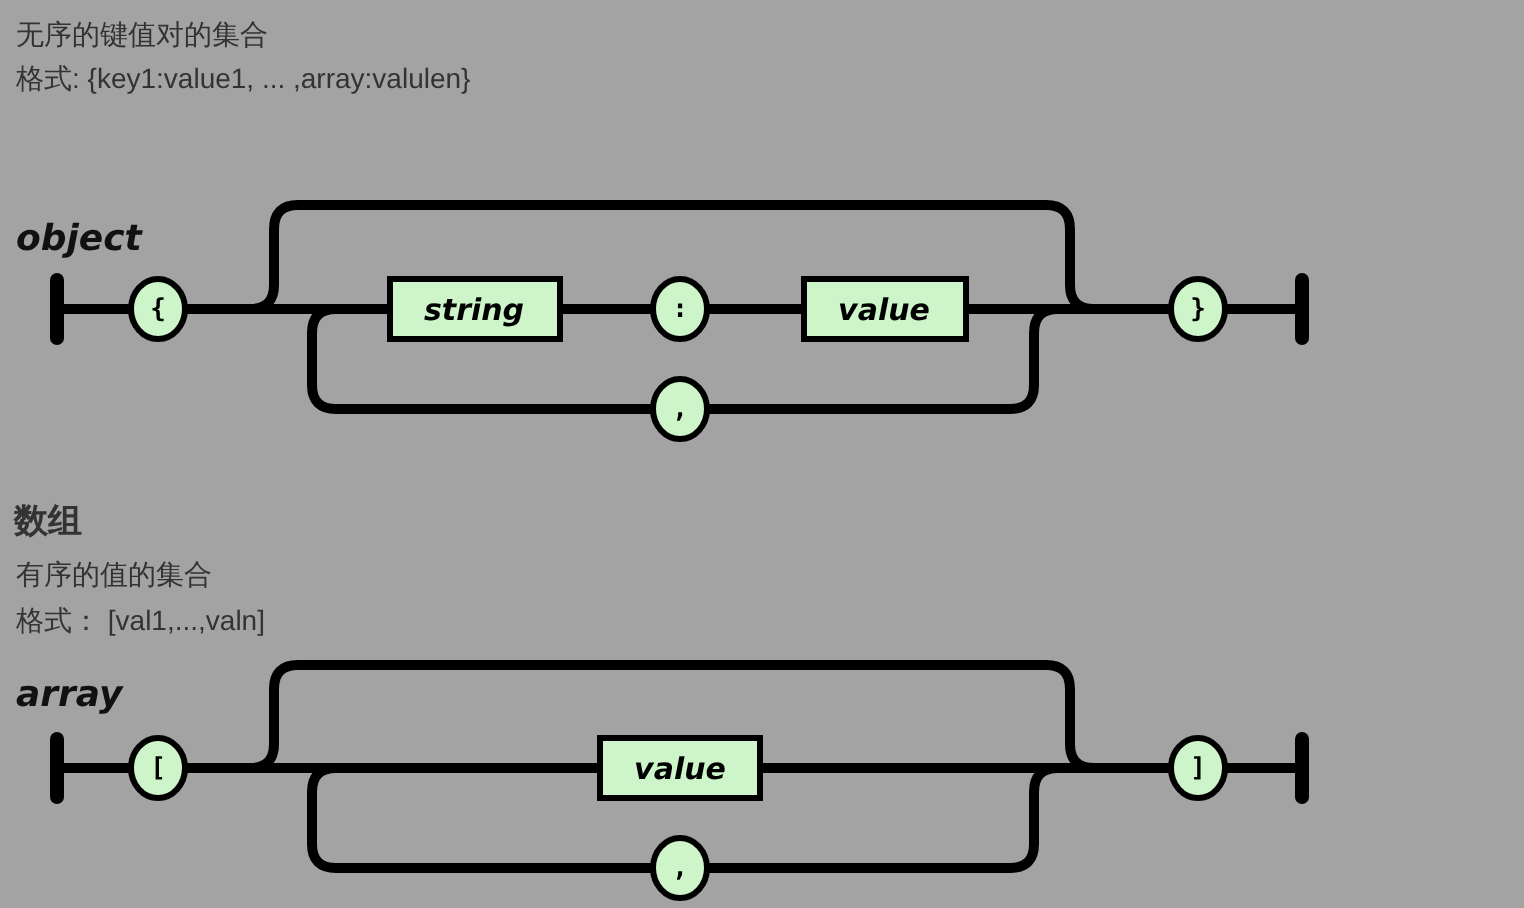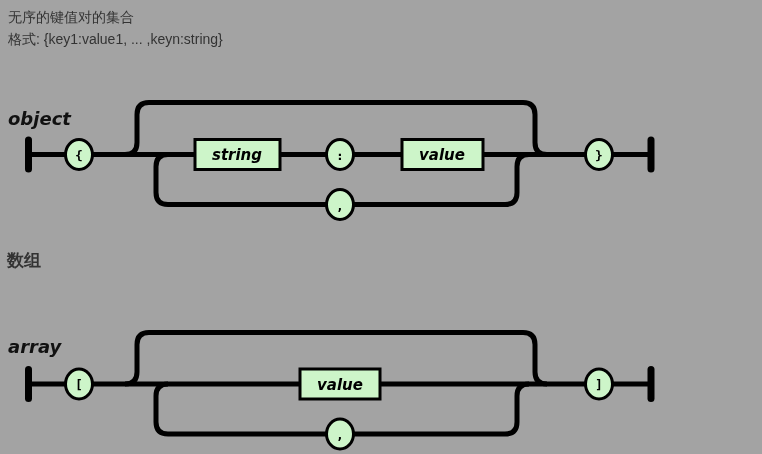--- a/index.html
+++ b/index.html
@@ -74,21 +74,21 @@
     dominant-baseline:central;
   }
 </style>
 </head>
 <body>
 
 <div class="page">
 
   <div class="text-block" id="object-text">
     <p>无序的键值对的集合</p>
-    <p>格式: {key1:value1, ... ,keyn:string}</p>
+    <p>格式: {key1:value1, ... ,array:valulen}</p>
   </div>
 
   <svg class="diagram" id="object-diagram" width="762" height="130" viewBox="0 0 762 130">
     <text class="dia-label" x="8" y="30">object</text>
 
     <path class="track" d="M28,59.5 L651,59.5"></path>
     <path class="track" d="M125,59.5 Q137,59.5 137,47.5 L137,19.5 Q137,7.5 149,7.5 L523,7.5 Q535,7.5 535,19.5 L535,47.5 Q535,59.5 547,59.5"></path>
     <path class="track" d="M168,59.5 Q156,59.5 156,71.5 L156,97.5 Q156,109.5 168,109.5 L505,109.5 Q517,109.5 517,97.5 L517,71.5 Q517,59.5 529,59.5"></path>
 
     <path class="endbar" d="M28.5,45 L28.5,74"></path>
@@ -108,20 +108,24 @@
 
     <ellipse class="node" cx="340" cy="109.5" rx="13.5" ry="15" fill="#cdf5c9"></ellipse>
     <text class="term-label" x="340" y="110">,</text>
 
     <ellipse class="node" cx="599" cy="59.5" rx="13.5" ry="15" fill="#cdf5c9"></ellipse>
     <text class="term-label" x="599" y="60">}</text>
   </svg>
 
   <h2 class="section-heading">数组</h2>
 
+  <div class="text-block" id="array-text">
+    <p>有序的值的集合</p>
+    <p>格式： [val1,...,valn]</p>
+  </div>
 
   <svg class="diagram" id="array-diagram" width="762" height="132" viewBox="0 0 762 132">
     <text class="dia-label" x="8" y="31">array</text>
 
     <path class="track" d="M28,62 L651,62"></path>
     <path class="track" d="M125,62 Q137,62 137,50 L137,22.5 Q137,10.5 149,10.5 L523,10.5 Q535,10.5 535,22.5 L535,50 Q535,62 547,62"></path>
     <path class="track" d="M168,62 Q156,62 156,74 L156,100 Q156,112 168,112 L505,112 Q517,112 517,100 L517,74 Q517,62 529,62"></path>
 
     <path class="endbar" d="M28.5,47.5 L28.5,76.5"></path>
     <path class="endbar" d="M651,47.5 L651,76.5"></path>

